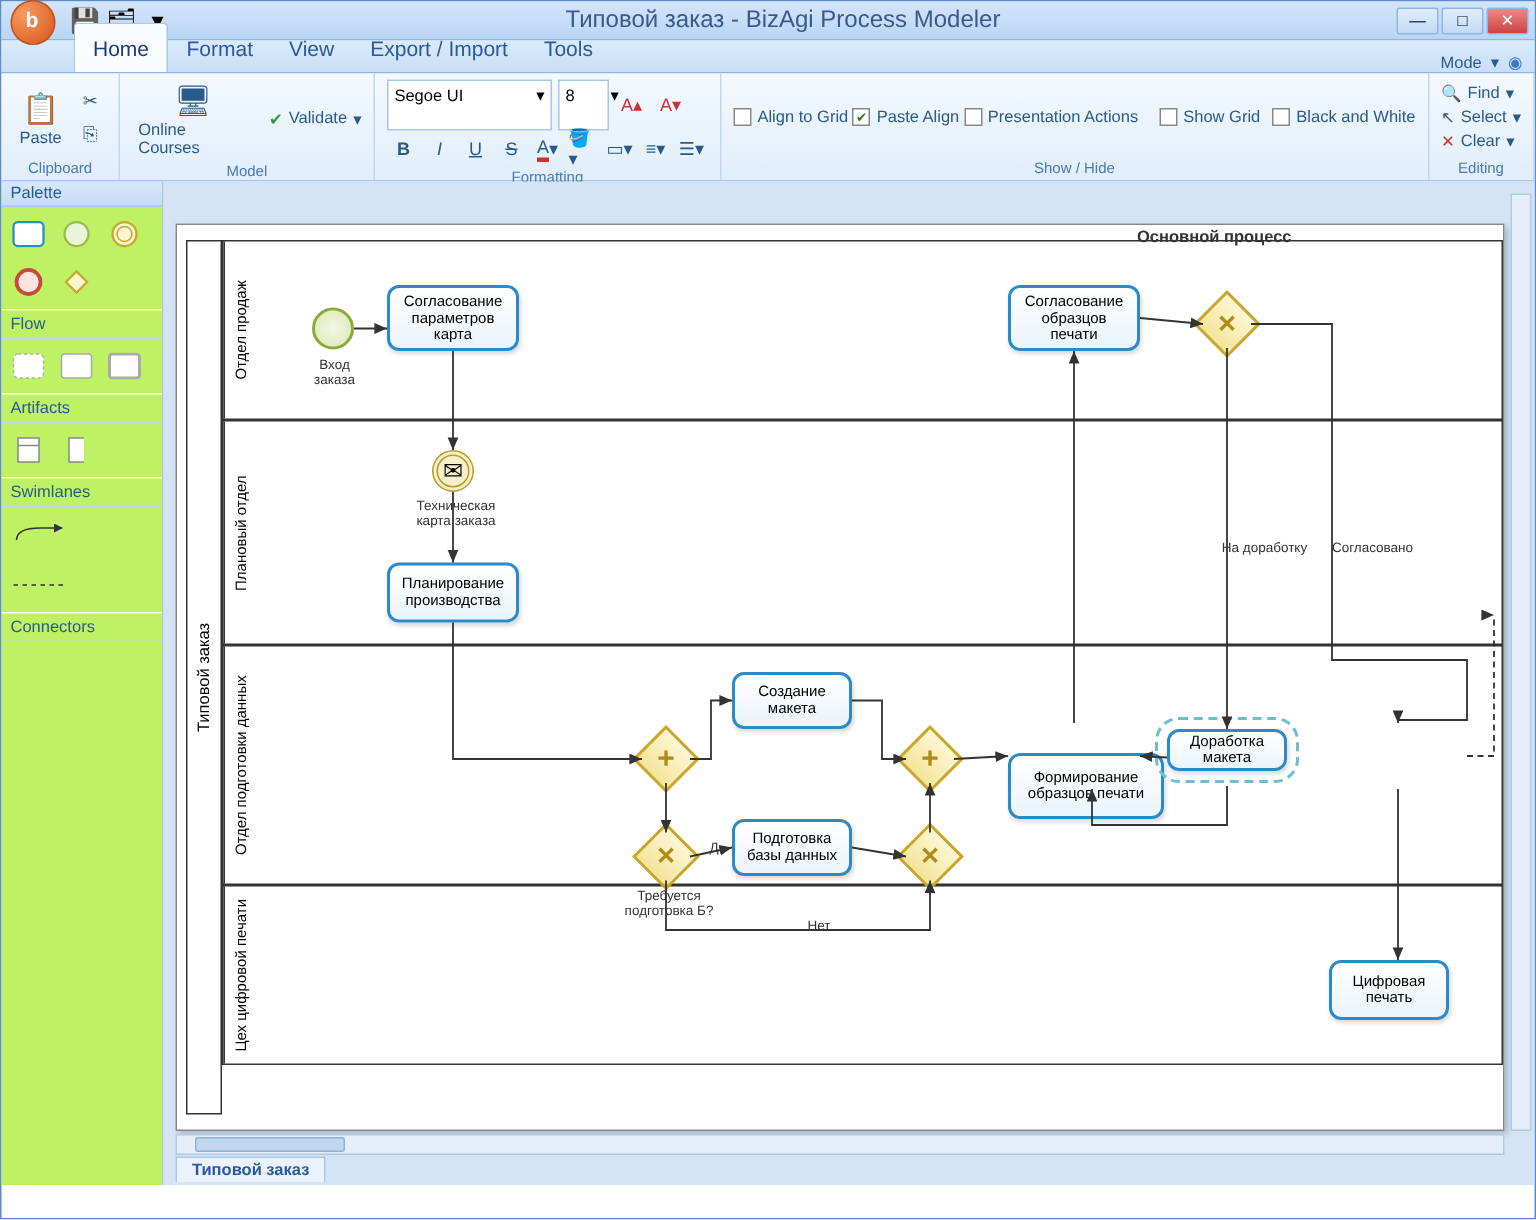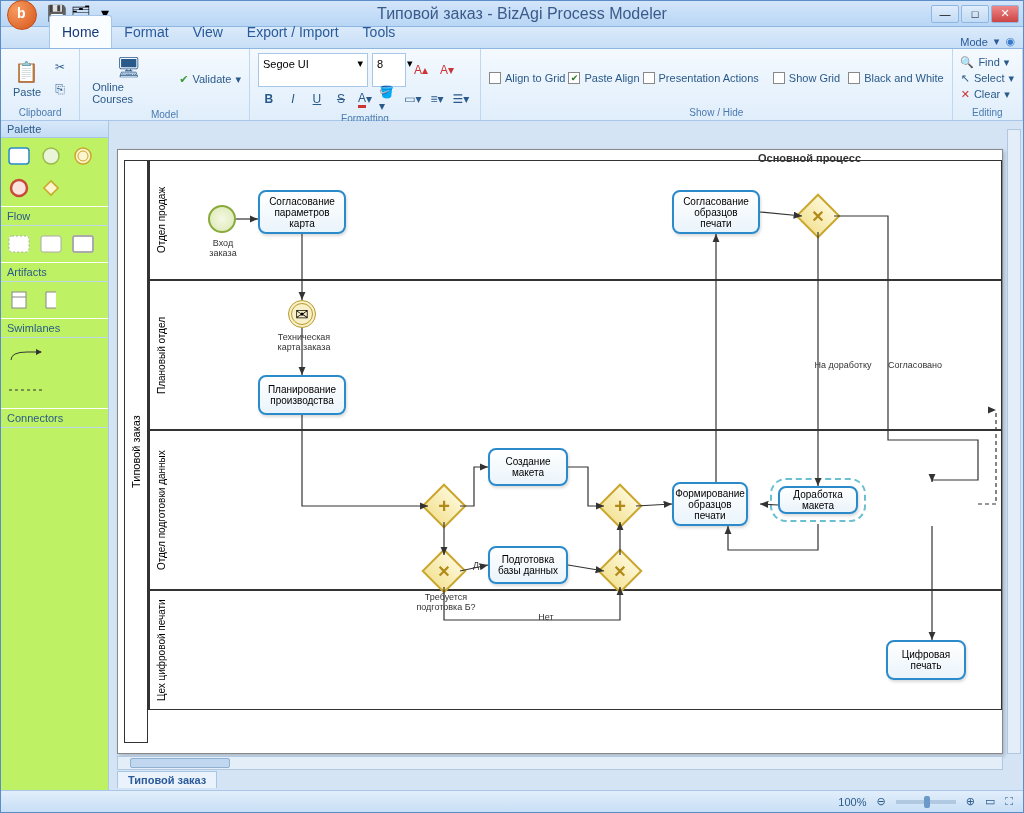--- a/index.html
+++ b/index.html
@@ -331,21 +331,21 @@
           <div class="lbl" style="left:298px;top:442px;width:60px">Требуется подготовка Б?</div>
           <div class="lbl" style="left:348px;top:410px;width:20px">Д</div>
 
           <div class="task" style="left:370px;top:298px;width:80px;height:38px">Создание макета</div>
           <div class="task" style="left:370px;top:396px;width:80px;height:38px">Подготовка базы данных</div>
 
           <div class="gw gw-x" style="left:486px;top:405px"></div>
           <div class="gw gw-p" style="left:486px;top:340px"></div>
           <div class="lbl" style="left:408px;top:462px;width:40px">Нет</div>
 
-          <div class="task" style="left:554px;top:332px;width:76px;height:44px">Формирование образцов печати</div>
+          <div class="task" style="left:554px;top:352px;width:104px;height:44px">Формирование образцов печати</div>
           <div class="task sel" style="left:660px;top:336px;width:80px;height:28px">Доработка макета</div>
 
           <div class="task" style="left:554px;top:40px;width:88px;height:44px">Согласование образцов печати</div>
           <div class="gw gw-x" style="left:684px;top:50px"></div>
           <div class="lbl" style="left:690px;top:210px;width:70px">На доработку</div>
           <div class="lbl" style="left:762px;top:210px;width:70px">Согласовано</div>
 
           <div class="task" style="left:768px;top:490px;width:80px;height:40px">Цифровая печать</div>
 
           <svg class="arrows">
@@ -380,23 +380,13 @@
         </div>
       </div>
       <div class="vscroll"></div>
       <div class="hscroll">
           <div class="hscroll-thumb"></div>
         </div>
       <div class="doctab">Типовой заказ</div>
     </div>
   </div>
 
-  <div class="statusbar">
-    <span>100%</span>
-    <span>⊖</span>
-    <span style="width:60px;height:4px;background:#b0c8e0;position:relative">
-        <span style="position:absolute;left:28px;top:-4px;width:6px;height:12px;background:#6a9aca;border-radius:2px"></span>
-      </span>
-    <span>⊕</span>
-    <span>▭</span>
-    <span>⛶</span>
-  </div>
 </div>
 
 </body></html>

